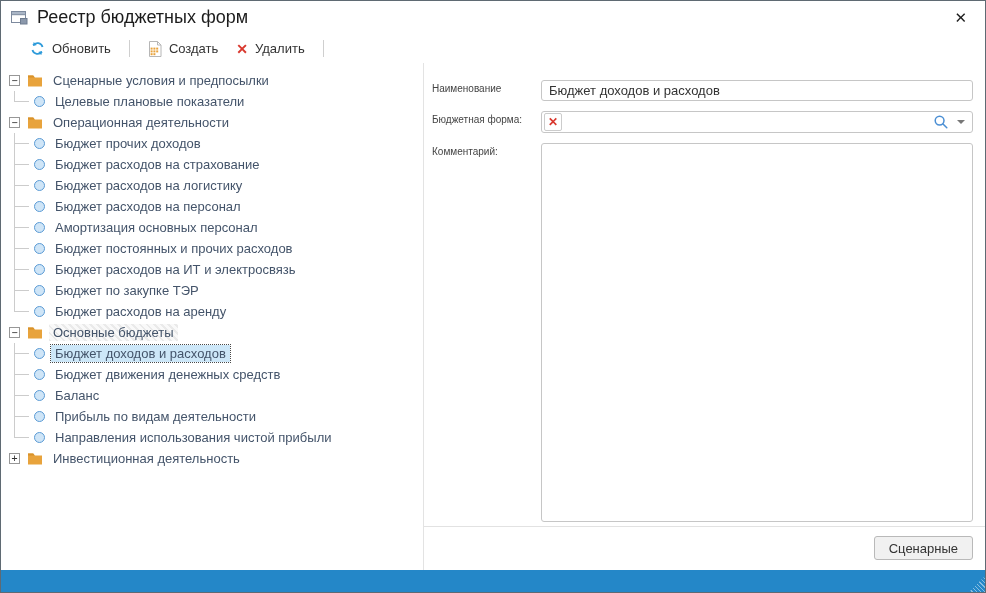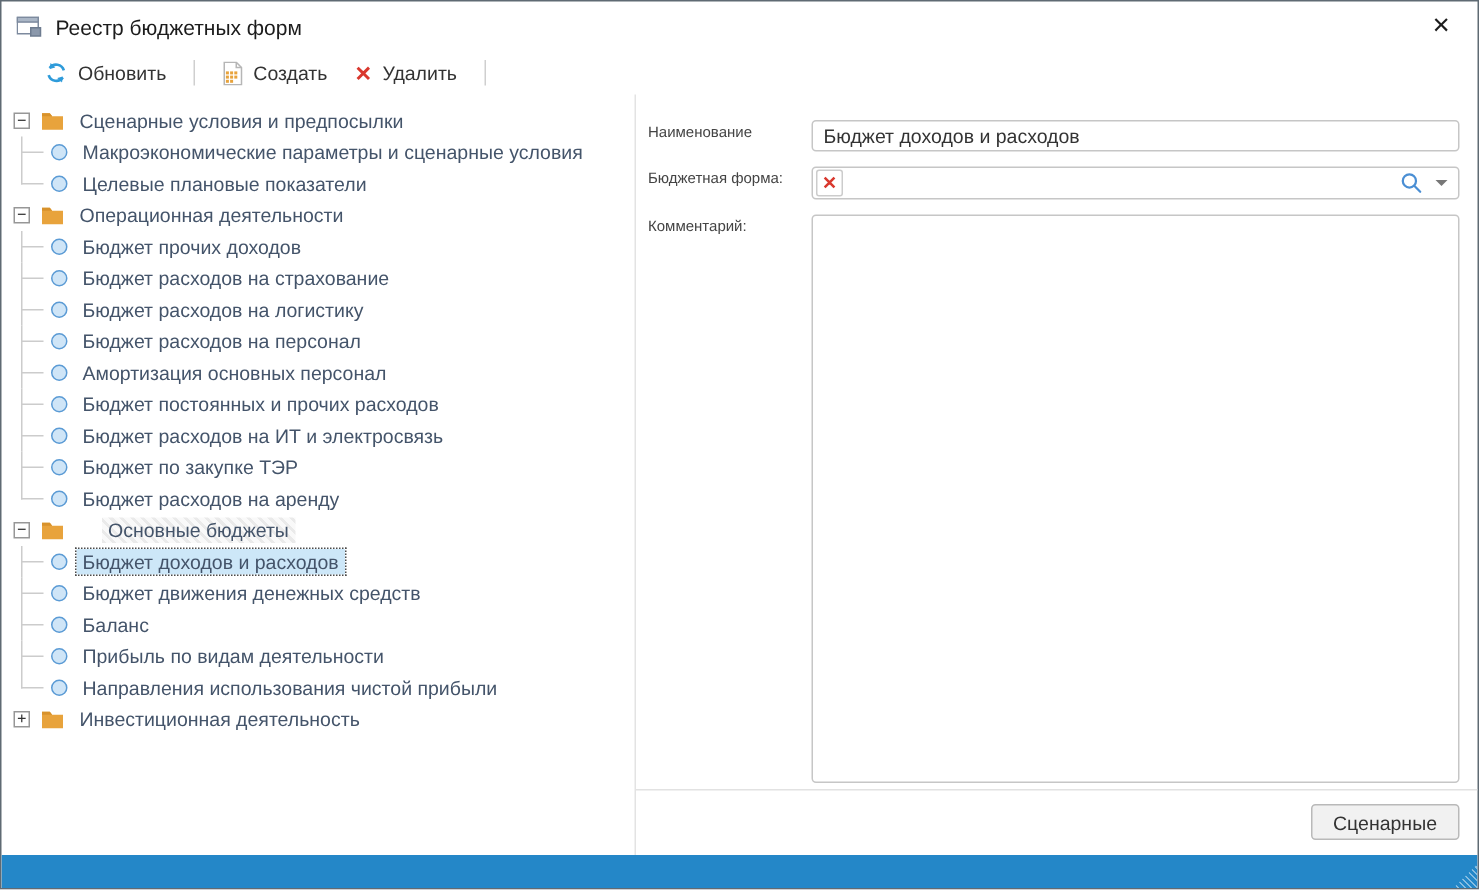--- a/index.html
+++ b/index.html
@@ -9,21 +9,21 @@
   .window{
     width:986px; height:593px; background:#fff;
     border:1px solid #5f6a73;
     display:flex; flex-direction:column;
     position:relative; overflow:hidden;
   }
 
   
   .title-bar{ height:33px; flex:none; display:flex; align-items:center; padding:0 14px 0 10px; }
   .title-bar .win-ic{ margin-right:9px; display:flex; }
-  .title-text{ font-size:14px; color:#1c1c1c; }
+  .title-text{ font-size:18px; color:#1c1c1c; }
   .close-btn{ margin-left:auto; font-size:15px; color:#1c1c1c; line-height:1; padding:2px 4px; cursor:default; }
 
   
   .toolbar{ height:29px; flex:none; display:flex; align-items:center; padding:0 20px; }
   .tbtn{ display:flex; align-items:center; gap:7px; padding:3px 9px; font-size:13px; color:#333; border-radius:2px; }
   .tsep{ width:1px; height:17px; background:#cfcfcf; margin:0 9px; }
   .del-x{ color:#D9382E; font-size:14px; font-weight:600; line-height:1; }
 
   
   .main{ flex:1; display:flex; min-height:0; }
@@ -41,21 +41,21 @@
   .conn{ position:relative; width:20px; height:21px; flex:none; }
   .conn::before{ content:''; position:absolute; left:0; top:0; height:100%; border-left:1px solid #ccc; }
   .conn.last::before{ height:11px; }
   .conn::after{ content:''; position:absolute; left:0; top:10px; width:15px; border-top:1px solid #ccc; }
   .dot{
     width:11px; height:11px; flex:none; border-radius:50%;
     background:#cfe5f7; border:1px solid #5b9bd5; margin-right:6px;
   }
   .lbl{ padding:1px 4px; }
   .lbl.sel{ background:#cde7f8; outline:1px dotted #4a4a4a; }
-  .lbl.hatched{ background:repeating-linear-gradient(45deg,#eaeaea 0 2px,#f9f9f9 2px 5px);margin-left:19px; }
+  .lbl.hatched{ background:repeating-linear-gradient(45deg,#eaeaea 0 2px,#f9f9f9 2px 5px); }
 
   
   .form-panel{ flex:1; display:flex; flex-direction:column; padding:17px 12px 0 8px; min-width:0; }
   .frow{ display:flex; margin-bottom:10px; }
   .frow.grow{ flex:1; margin-bottom:4px; min-height:0; }
   .flabel{ width:109px; flex:none; font-size:10px; color:#444; padding-top:3px; }
   .tinput{
     flex:1; height:21px; border:1px solid #c6c6c6; border-radius:3px;
     font-size:13px; color:#333; padding:0 7px; font-family:inherit; outline:none; min-width:0;
   }
@@ -151,25 +151,20 @@
           <span class="exp">−</span>
           <span class="fic">
             <svg width="16" height="13" viewBox="0 0 16 13">
               <path d="M1 1.5 h5.2 l1.6 2 H15 v9 H1 z" fill="#E8A33C"></path>
               <path d="M1 1.5 h5.2 l1.6 2 H1 z" fill="#D8922B"></path>
             </svg>
           </span>
           <span class="lbl">Сценарные условия и предпосылки</span>
         </div>
         <div class="trow citem">
-          <span class="conn"></span>
-          <span class="dot"></span>
-          <span class="lbl">Макроэкономические параметры и сценарные условия</span>
-        </div>
-        <div class="trow citem">
           <span class="conn last"></span>
           <span class="dot"></span>
           <span class="lbl">Целевые плановые показатели</span>
         </div>
         <div class="trow froot">
           <span class="exp">−</span>
           <span class="fic">
             <svg width="16" height="13" viewBox="0 0 16 13">
               <path d="M1 1.5 h5.2 l1.6 2 H15 v9 H1 z" fill="#E8A33C"></path>
               <path d="M1 1.5 h5.2 l1.6 2 H1 z" fill="#D8922B"></path>

